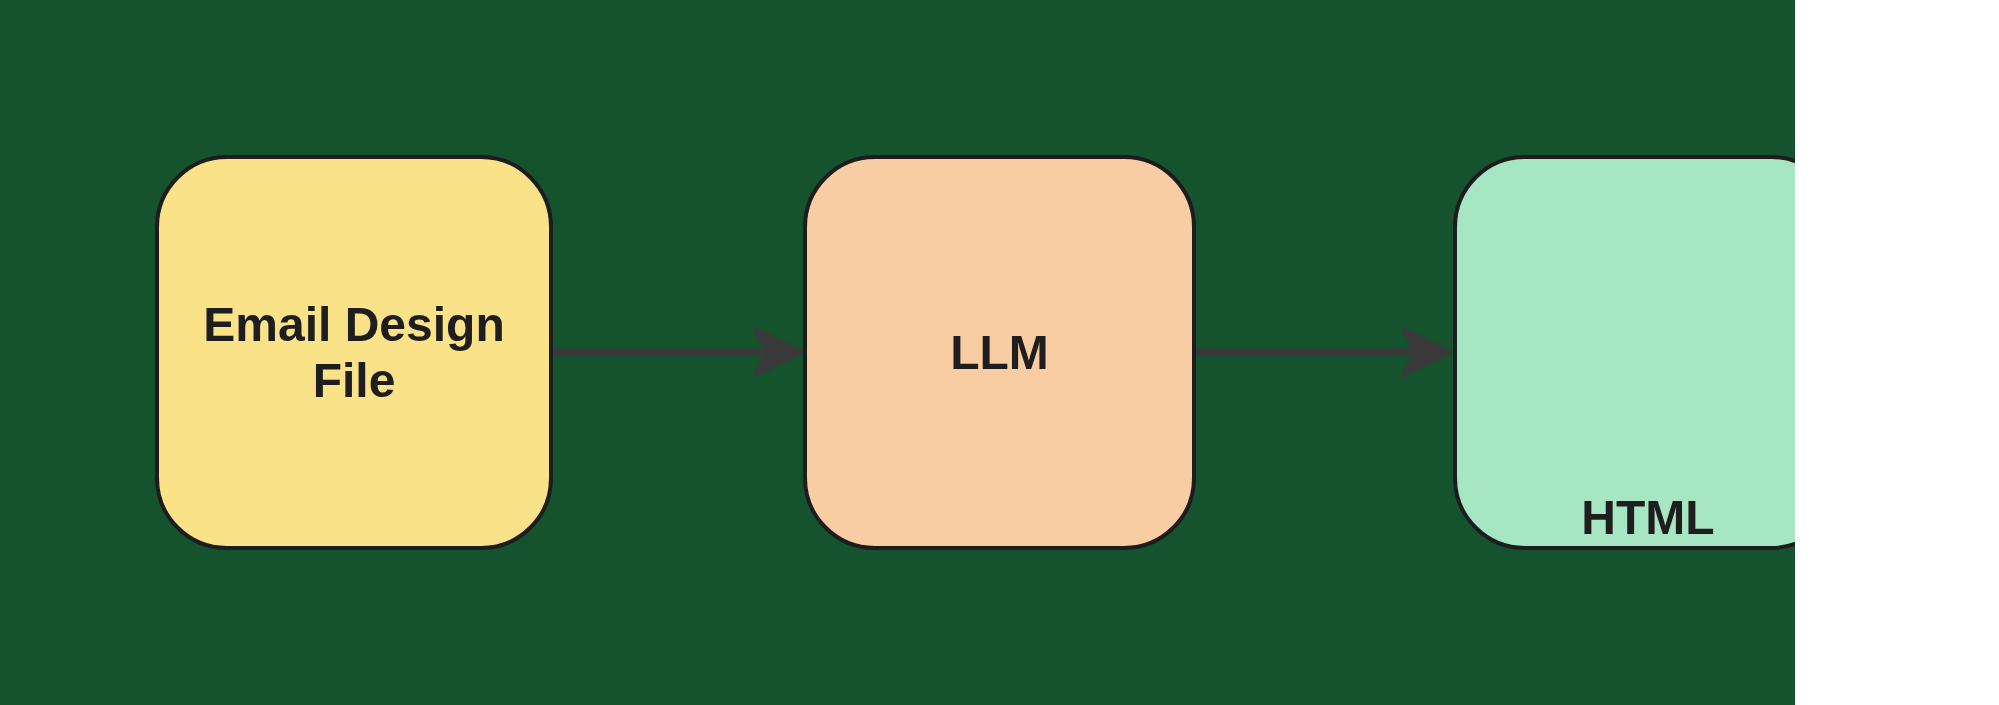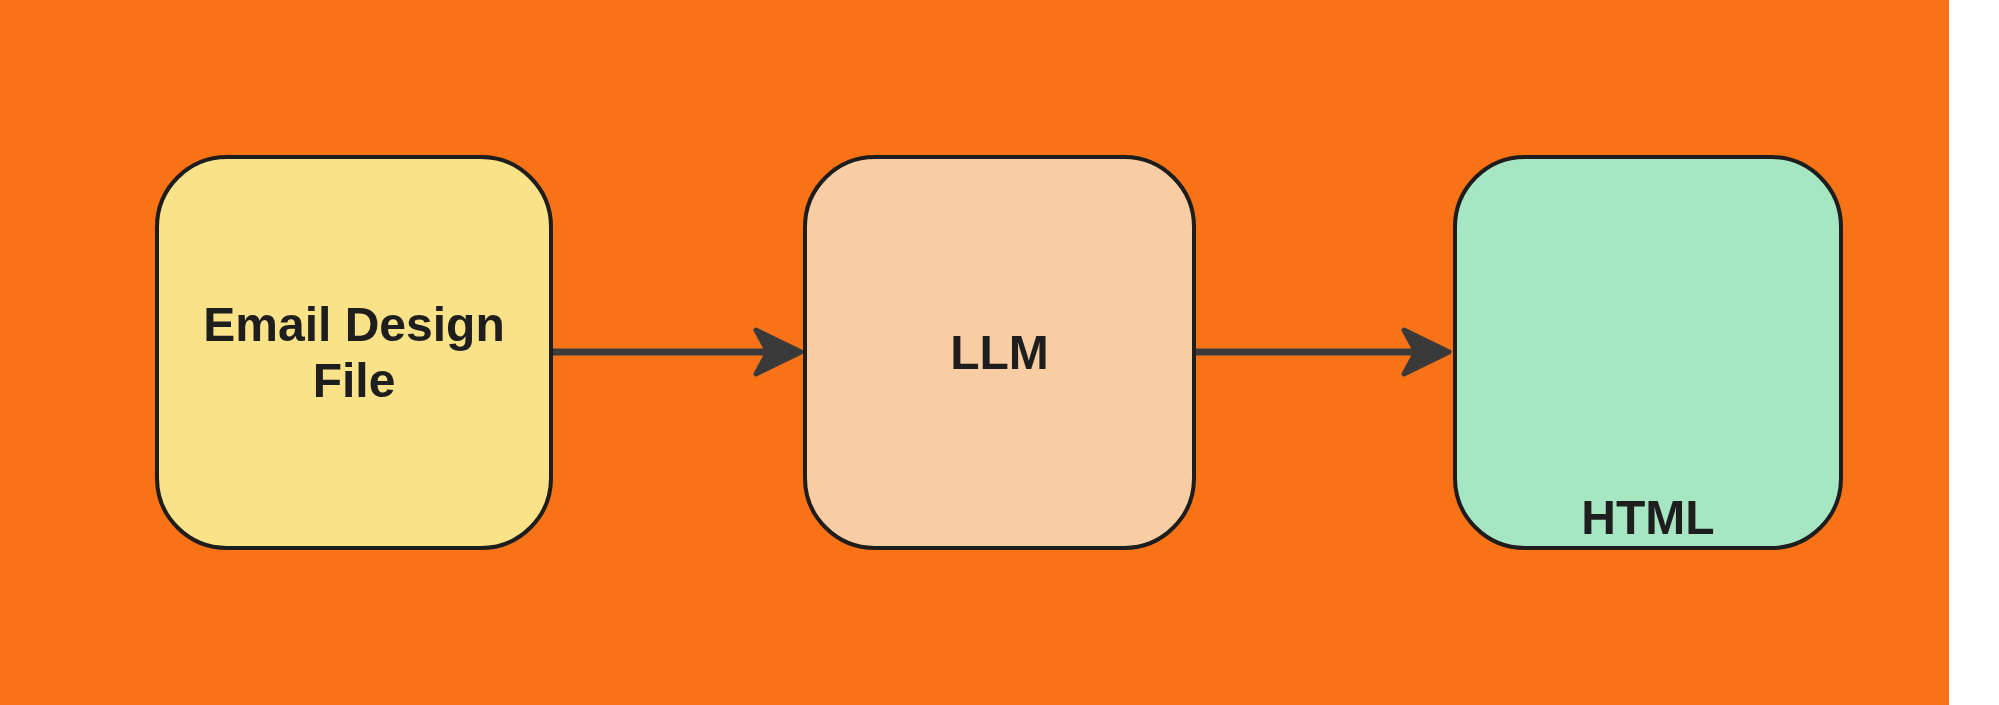--- a/index.html
+++ b/index.html
@@ -2,23 +2,23 @@
 <html><head>
 <meta charset="utf-8">
 <style>
   html, body {
     margin: 0;
     padding: 0;
     background: #ffffff;
   }
   .canvas {
     position: relative;
-    width: 1949px;
+    width: 1795px;
     height: 705px;
-    background: #f97316;
+    background: #14532d;
     overflow: hidden;
     font-family: "Liberation Sans", "DejaVu Sans", sans-serif;
   }
   .node {
     position: absolute;
     top: 155px;
     height: 395px;
     border: 4px solid #1d1d1d;
     border-radius: 72px;
     box-sizing: border-box;

